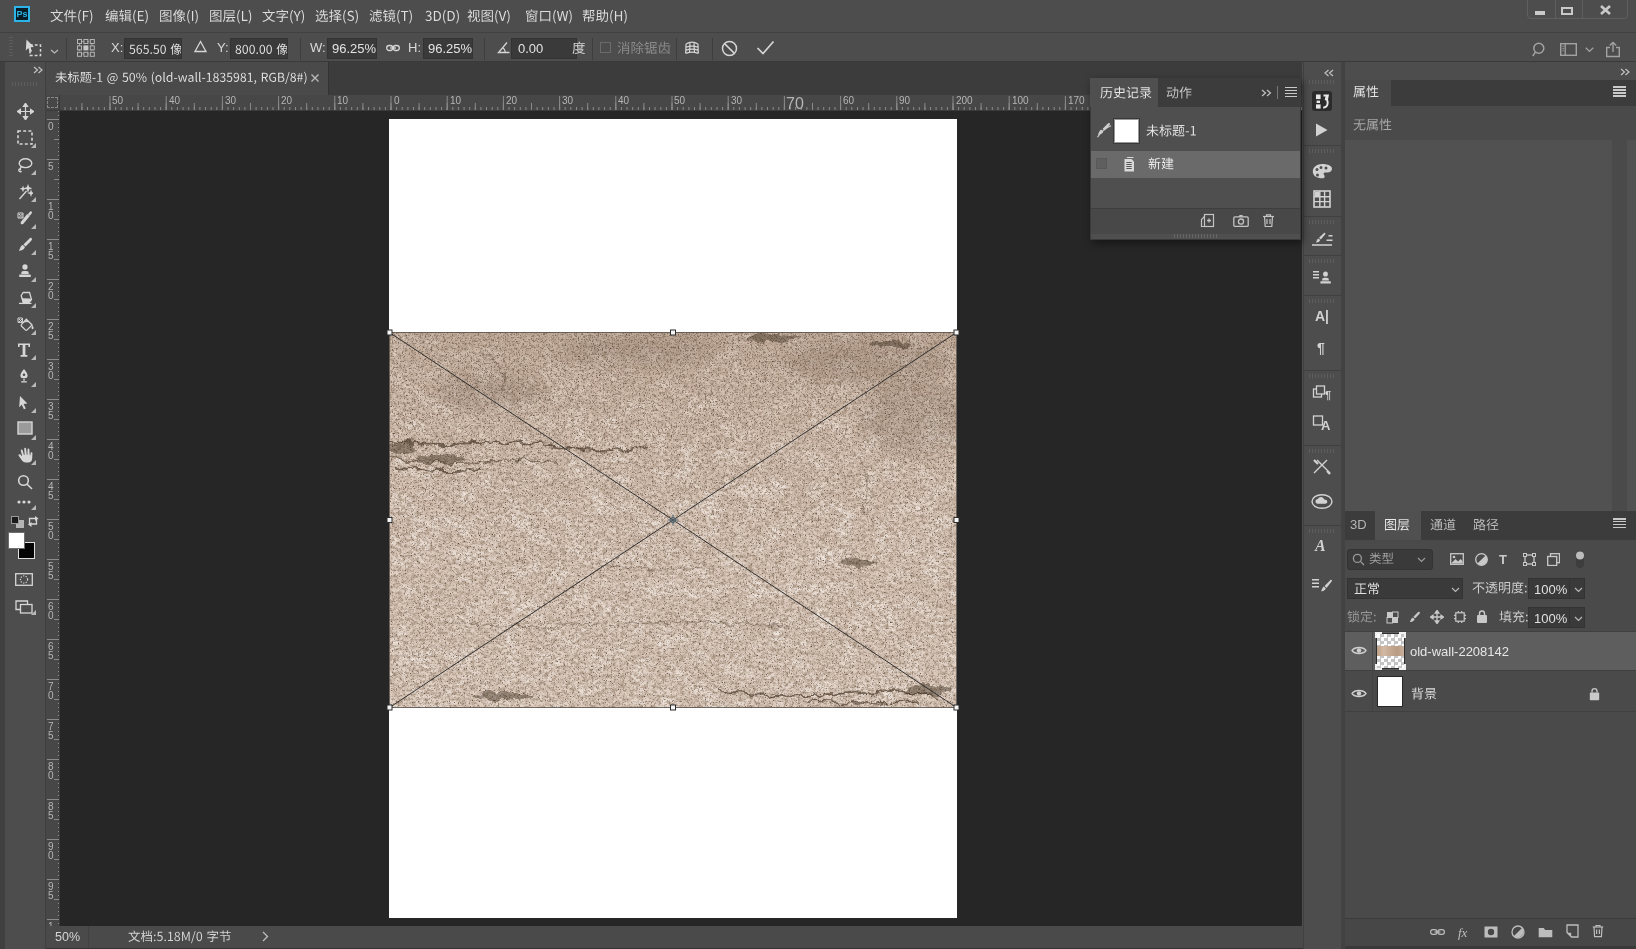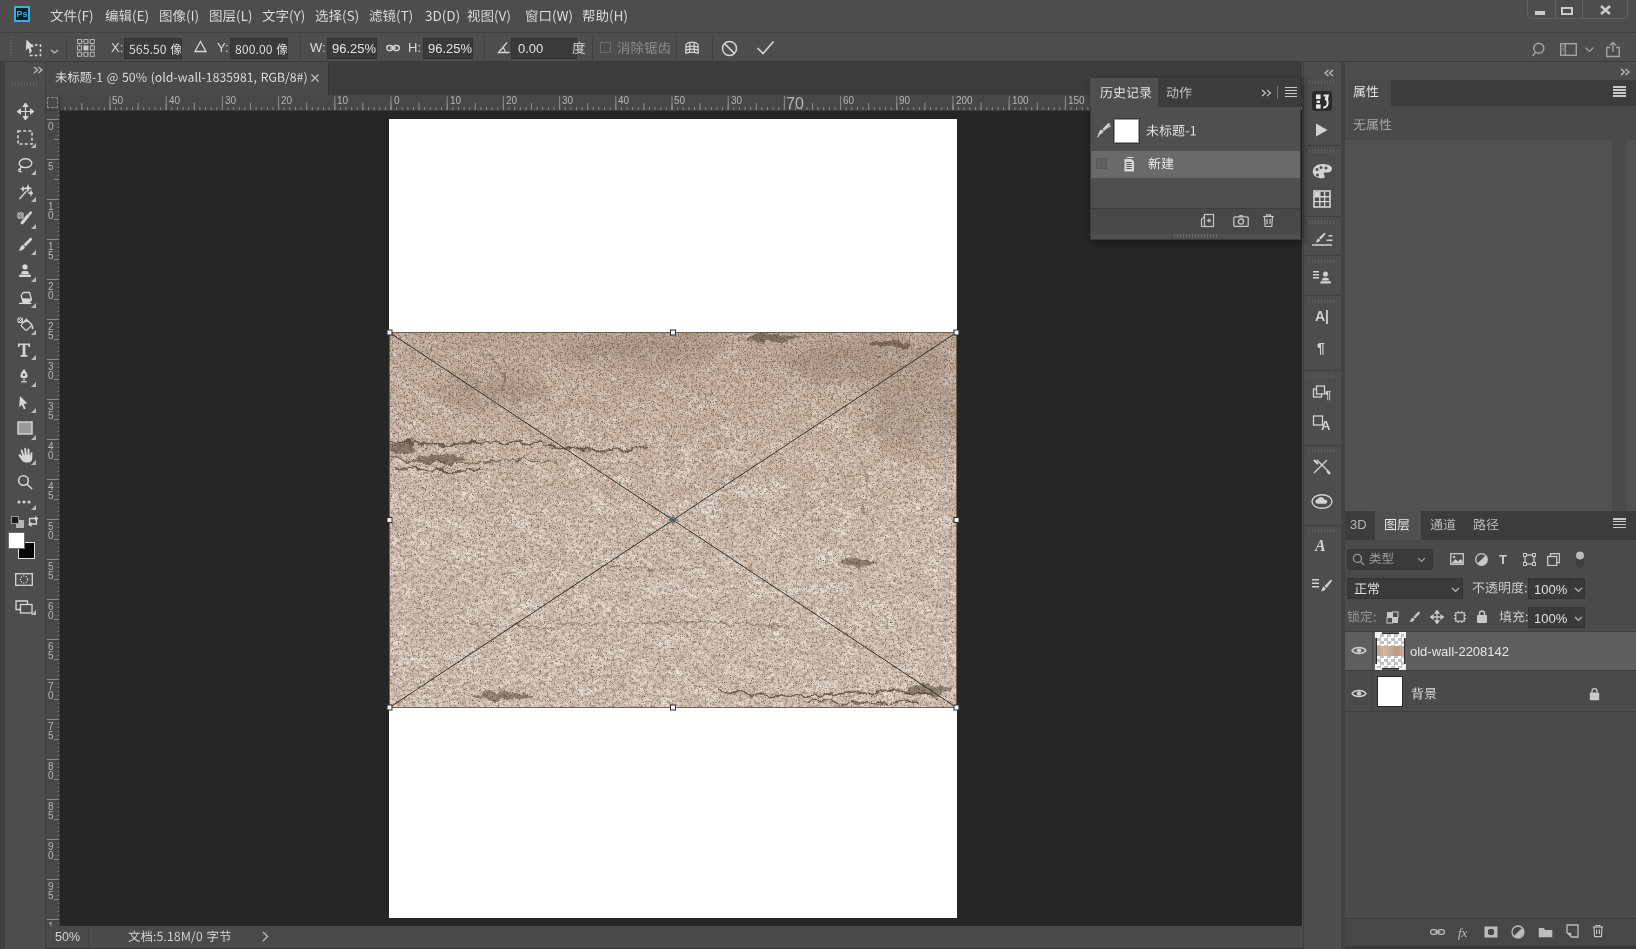--- a/index.html
+++ b/index.html
@@ -981,21 +981,21 @@
 <div style="position:absolute;left:506px;top:95px;color:#b5b5b5;font-size:10px">20</div>
 <div style="position:absolute;left:562px;top:95px;color:#b5b5b5;font-size:10px">30</div>
 <div style="position:absolute;left:618px;top:95px;color:#b5b5b5;font-size:10px">40</div>
 <div style="position:absolute;left:674px;top:95px;color:#b5b5b5;font-size:10px">50</div>
 <div style="position:absolute;left:731px;top:95px;color:#b5b5b5;font-size:10px">30</div>
 <div style="position:absolute;left:786px;top:95px;color:#b5b5b5;font-size:16px">70</div>
 <div style="position:absolute;left:843px;top:95px;color:#b5b5b5;font-size:10px">60</div>
 <div style="position:absolute;left:899px;top:95px;color:#b5b5b5;font-size:10px">90</div>
 <div style="position:absolute;left:956px;top:95px;color:#b5b5b5;font-size:10px">200</div>
 <div style="position:absolute;left:1012px;top:95px;color:#b5b5b5;font-size:10px">100</div>
-<div style="position:absolute;left:1068px;top:95px;color:#b5b5b5;font-size:10px">150</div>
+<div style="position:absolute;left:1068px;top:95px;color:#b5b5b5;font-size:10px">170</div>
 <div style="position:absolute;left:46px;top:111px;width:14px;height:815px;background:#474747;border-right:1px solid #3a3a3a;overflow:hidden">
     <svg width="14" height="815" viewBox="0 0 14 815">
       <path d="M12 -3.5 h4" stroke="#8a8a8a" stroke-width="1"></path>
       <path d="M12 0.5 h4" stroke="#8a8a8a" stroke-width="1"></path>
       <path d="M12 4.5 h4" stroke="#8a8a8a" stroke-width="1"></path>
       <path d="M12 8.5 h4" stroke="#8a8a8a" stroke-width="1"></path>
       <path d="M12 12.5 h4" stroke="#8a8a8a" stroke-width="1"></path>
       <path d="M12 16.5 h4" stroke="#8a8a8a" stroke-width="1"></path>
       <path d="M12 20.5 h4" stroke="#8a8a8a" stroke-width="1"></path>
       <path d="M12 24.5 h4" stroke="#8a8a8a" stroke-width="1"></path>

